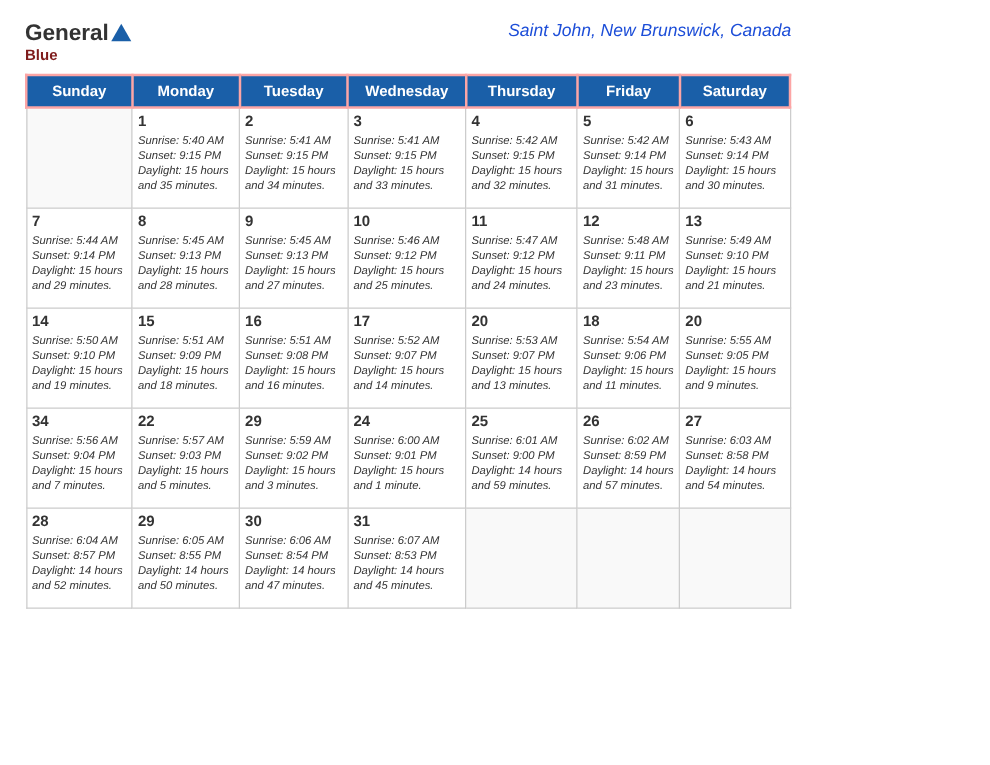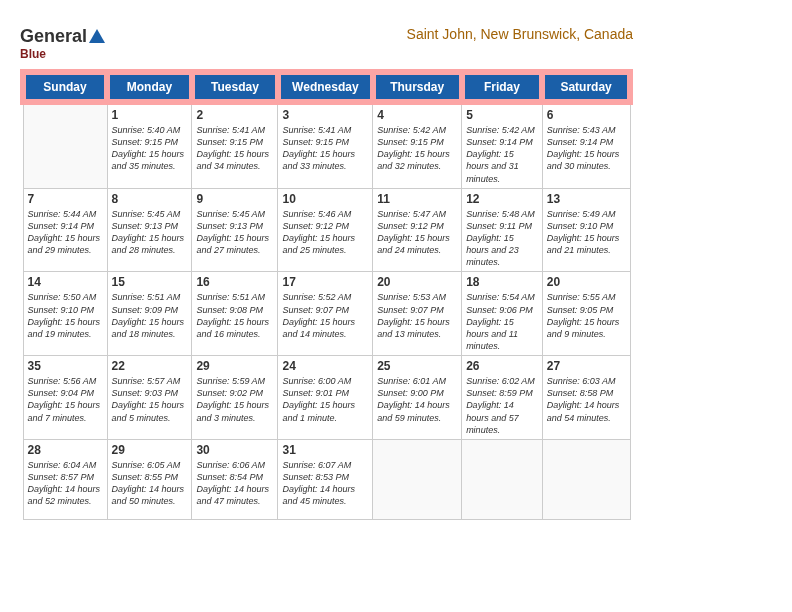--- a/index.html
+++ b/index.html
@@ -7,21 +7,21 @@
       font-family: Arial, sans-serif;
       background: #fff;
       width: 792px;
       height: 612px;
       overflow: hidden;
     }
     .page {
       width: 653px;
       height: 612px;
       background: #fff;
-      padding: 26px 20px 12px 20px;
+      padding: 16px 20px 12px 20px;
     }
     .header {
       display: flex;
       justify-content: space-between;
       align-items: flex-start;
       margin-bottom: 8px;
     }
     .logo {
       display: flex;
       flex-direction: column;
@@ -54,36 +54,37 @@
       text-align: right;
     }
     .month-title {
       font-size: 36px;
       font-weight: bold;
       color: #333;
       line-height: 1.1;
     }
     .location {
       font-size: 14px;
-      color: #a16207;
+      color: #1d4ed8;
+      font-style: italic;
       text-align: right;
     }
     .calendar {
       width: 100%;
       border-collapse: collapse;
       font-size: 10px;
     }
     .calendar th {
       background: #1a5fa8;
       color: #fff;
       text-align: center;
       padding: 5px 4px;
       font-size: 12px;
       font-weight: bold;
-      border: 6px solid #fca5a5;
+      border: 2px solid #fca5a5;
     }
     .calendar td {
       border: 1px solid #ccc;
       vertical-align: top;
       padding: 3px 4px;
       width: 107px;
       height: 80px;
     }
     .day-number {
       font-size: 12px;
@@ -214,21 +215,21 @@
             <span class="day-number">18</span>
             <div class="day-info">Sunrise: 5:54 AM<br>Sunset: 9:06 PM<br>Daylight: 15 hours and 11 minutes.</div>
           </td>
           <td>
             <span class="day-number">20</span>
             <div class="day-info">Sunrise: 5:55 AM<br>Sunset: 9:05 PM<br>Daylight: 15 hours and 9 minutes.</div>
           </td>
         </tr>
         <tr>
           <td>
-            <span class="day-number">35</span>
+            <span class="day-number">34</span>
             <div class="day-info">Sunrise: 5:56 AM<br>Sunset: 9:04 PM<br>Daylight: 15 hours and 7 minutes.</div>
           </td>
           <td>
             <span class="day-number">22</span>
             <div class="day-info">Sunrise: 5:57 AM<br>Sunset: 9:03 PM<br>Daylight: 15 hours and 5 minutes.</div>
           </td>
           <td>
             <span class="day-number">29</span>
             <div class="day-info">Sunrise: 5:59 AM<br>Sunset: 9:02 PM<br>Daylight: 15 hours and 3 minutes.</div>
           </td>

